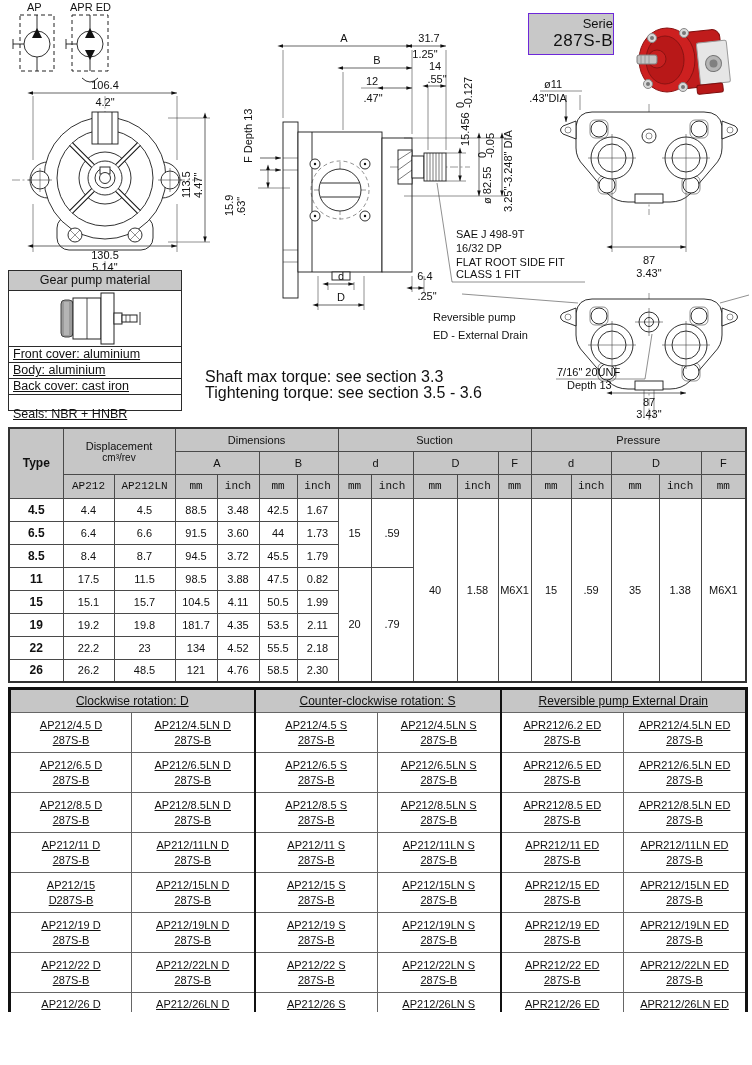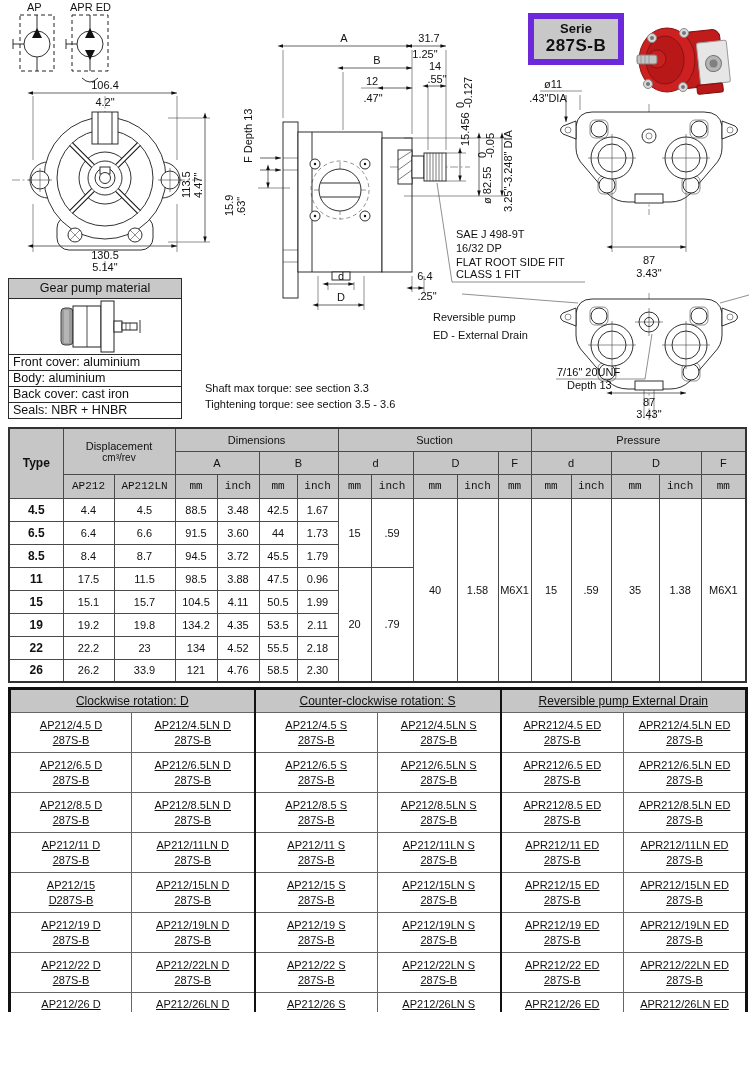--- a/index.html
+++ b/index.html
@@ -14,34 +14,34 @@
   .thin{stroke:#333;stroke-width:0.55;fill:none;}
   .cl{stroke:#444;stroke-width:0.55;stroke-dasharray:8 2.5 2 2.5;fill:none;}
   .dsh{fill:none;stroke:#222;stroke-width:1;stroke-dasharray:4 3;}
   .dim{stroke:#222;stroke-width:0.7;fill:none;}
   .hatch{stroke:#222;stroke-width:0.6;}
   #drawing text{fill:#111;font-family:"Liberation Sans",sans-serif;font-size:11px;}
   .tc{text-anchor:middle;}
   .t10{font-size:10px;} .t13{font-size:13.5px;} .t7{font-size:6.5px;}
 
   
-  .serie-box{left:528px;top:13px;width:84px;height:40px;background:#c8c8c8;border:6px solid #6d28d9;
-             text-align:center;font-weight:bold;}
+  .serie-box{left:528px;top:13px;width:84px;height:40px;background:#c8c8c8;border:1px solid #6d28d9;
+             text-align:right;}
   .serie-box .l1{font-size:13px;margin-top:2px;}
   .serie-box .l2{font-size:17px;letter-spacing:0.5px;}
 
   
-  .mat-box{left:8px;top:278px;width:172px;height:139px;border:1.5px solid #2b2b2b;background:#fff;}
+  .mat-box{left:8px;top:270px;width:172px;height:139px;border:1.5px solid #2b2b2b;background:#fff;}
   .mat-box .title{height:19px;background:#c8c8c8;border-bottom:1px solid #2b2b2b;text-align:center;
                   font-size:12.5px;line-height:19px;}
   .mat-box .icon{height:55px;border-bottom:1px solid #2b2b2b;}
-  .mat-box .row{height:15px;border-bottom:1px solid #2b2b2b;font-size:12.5px;line-height:15px;padding-left:4px;}
-  .mat-box .row:last-child{border-bottom:none;}
-
-  .notes{left:205px;top:380px;font-size:11px;line-height:16px;}
+  .mat-box .row{height:15px;border-bottom:1px solid #2b2b2b;font-size:12.5px;line-height:15px;padding-left:4px;text-decoration:underline;}
+  .mat-box .row:last-child{border-bottom:none;margin-top:12px;}
+
+  .notes{left:205px;top:369px;font-size:16px;line-height:16px;}
 
   
   .spec-table{position:absolute;left:8px;top:427px;width:737px;border-collapse:collapse;
               table-layout:fixed;font-size:11px;text-align:center;border:2px solid #333;}
   .spec-table td{border:1px solid #4a4a4a;padding:0;}
   .spec-table tr.h td{background:#c6c6c6;}
   .spec-table tr.h1{height:23px;} .spec-table tr.h2{height:23px;} .spec-table tr.h3{height:24px;font-family:Liberation Mono, monospace;}
   .spec-table tbody tr{height:23px;background:#fff;}
   .type-col{font-weight:bold;font-size:12px;}
   .disp2{font-size:10px;}
@@ -494,55 +494,55 @@
           <td>45.5</td>
           <td>1.79</td>
         </tr>
         <tr>
           <td class="type-col">11</td>
           <td>17.5</td>
           <td>11.5</td>
           <td>98.5</td>
           <td>3.88</td>
           <td>47.5</td>
-          <td>0.96</td>
+          <td>0.82</td>
           <td rowspan="5">20</td>
           <td rowspan="5">.79</td>
         </tr>
         <tr>
           <td class="type-col">15</td>
           <td>15.1</td>
           <td>15.7</td>
           <td>104.5</td>
           <td>4.11</td>
           <td>50.5</td>
           <td>1.99</td>
         </tr>
         <tr>
           <td class="type-col">19</td>
           <td>19.2</td>
           <td>19.8</td>
-          <td>134.2</td>
+          <td>181.7</td>
           <td>4.35</td>
           <td>53.5</td>
           <td>2.11</td>
         </tr>
         <tr>
           <td class="type-col">22</td>
           <td>22.2</td>
           <td>23</td>
           <td>134</td>
           <td>4.52</td>
           <td>55.5</td>
           <td>2.18</td>
         </tr>
         <tr>
           <td class="type-col">26</td>
           <td>26.2</td>
-          <td>33.9</td>
+          <td>48.5</td>
           <td>121</td>
           <td>4.76</td>
           <td>58.5</td>
           <td>2.30</td>
         </tr>
       </tbody>
 </table>
 
 <table class="order-table">
   <colgroup>
@@ -572,21 +572,21 @@
           </td>
           <td class="gs">
             <div>AP212/4.5 S</div>
             <div>287S-B</div>
           </td>
           <td>
             <div>AP212/4.5LN S</div>
             <div>287S-B</div>
           </td>
           <td class="gs">
-            <div>APR212/4.5 ED</div>
+            <div>APR212/6.2 ED</div>
             <div>287S-B</div>
           </td>
           <td>
             <div>APR212/4.5LN ED</div>
             <div>287S-B</div>
           </td>
         </tr>
         <tr>
           <td>
             <div>AP212/6.5 D</div>

